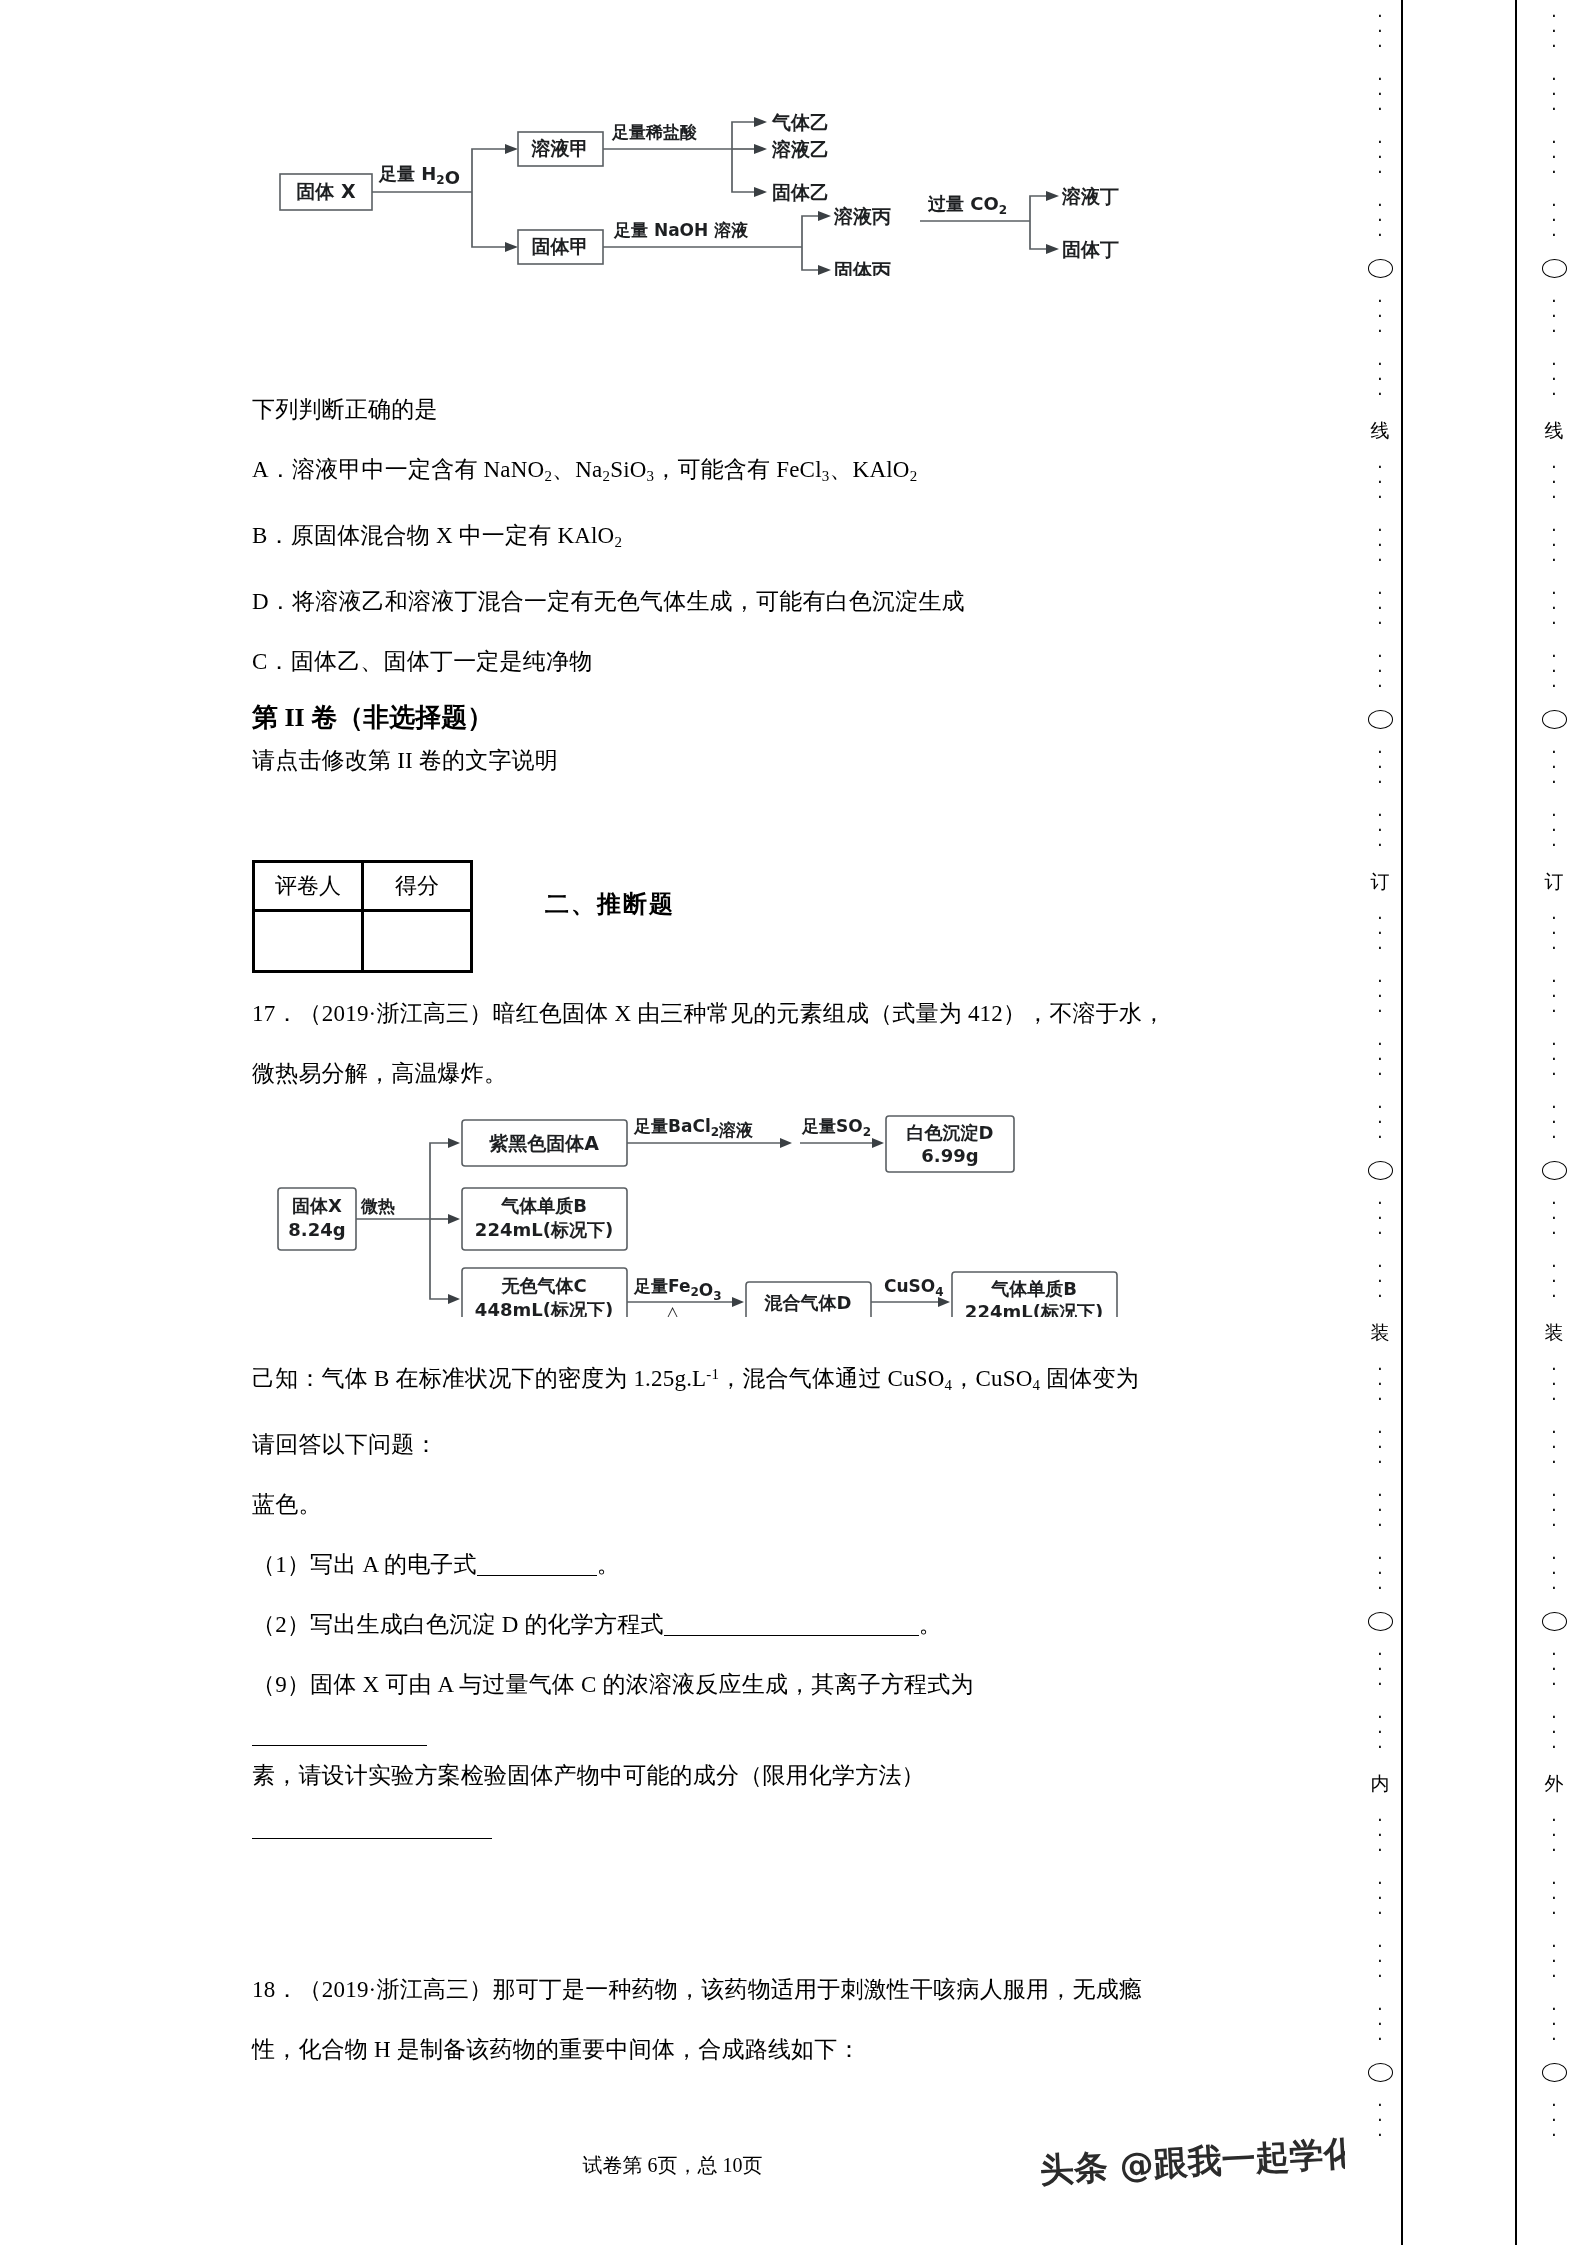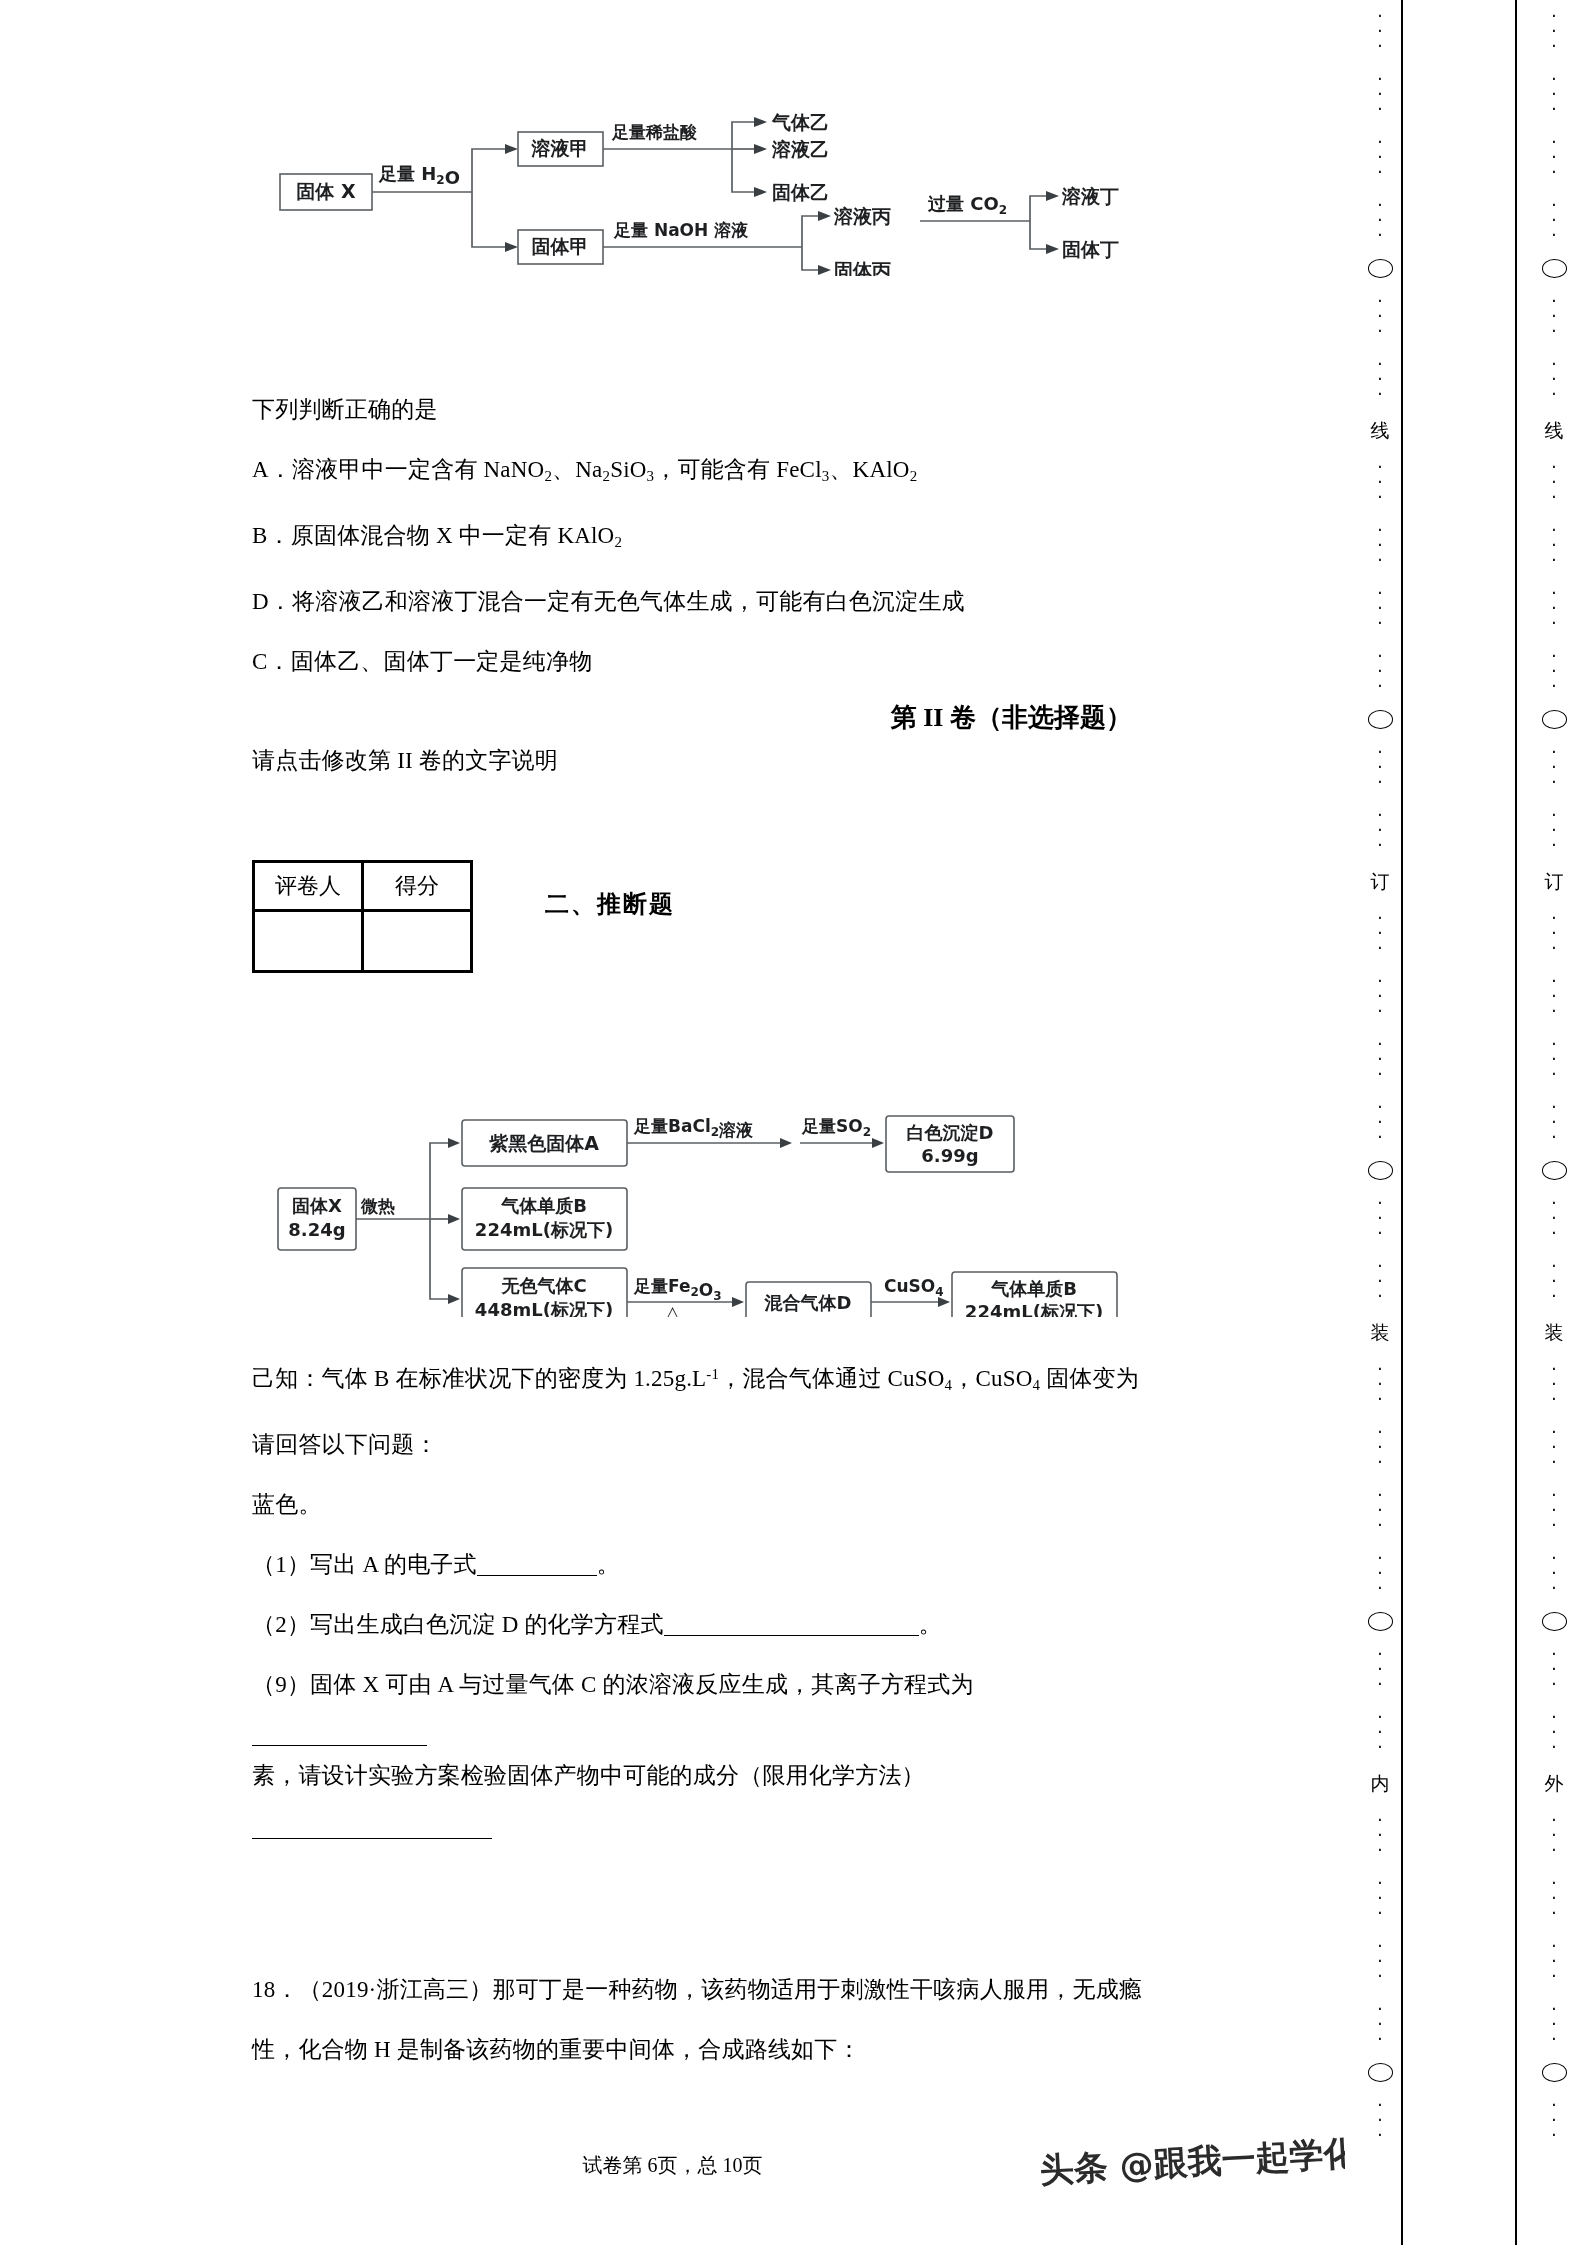--- a/index.html
+++ b/index.html
@@ -20,21 +20,21 @@
   sup{font-size:.65em;vertical-align:.45em;}
 
   
   #fc1{position:absolute;left:262px;top:104px;width:860px;height:172px;}
   #fc1 svg,#fc2 svg{display:block;}
   .bx{fill:#fff;stroke:#5a5f63;stroke-width:1.6;}
   .ar{stroke:#5a5f63;stroke-width:1.7;fill:none;}
   .lbl{font-family:"DejaVu Sans","Liberation Sans",sans-serif;font-weight:bold;fill:#1d1f21;}
 
   
-  .center{text-align:right;font-size:26px;font-weight:bold;}
+  .center{text-align:left;font-size:26px;font-weight:bold;}
 
   
   #scoretable{position:absolute;left:252px;top:860px;}
   #scoretable table{border-collapse:collapse;}
   #scoretable td{border:3px solid #000;width:104px;height:44px;text-align:center;
      font-size:22px;font-family:"DejaVu Sans","Liberation Sans",sans-serif;}
   #scoretable td.empty{height:56px;}
   #secttitle{position:absolute;left:545px;top:888px;font-size:24px;font-weight:bold;
      font-family:"DejaVu Sans","Liberation Sans",sans-serif;letter-spacing:2px;}
 
@@ -150,20 +150,24 @@
         </tr>
         <tr>
           <td class="empty"></td>
           <td class="empty"></td>
         </tr>
       </tbody>
         </table>
     </div>
     <div id="secttitle">二、推断题</div>
 
+    <div style="position:absolute;left:252px;top:984px;width:900px;">
+      <div class="ln">17．（2019·浙江高三）暗红色固体 X 由三种常见的元素组成（式量为 412），不溶于水，</div>
+      <div class="ln">微热易分解，高温爆炸。</div>
+    </div>
 
     <div id="fc2">
       <svg width="860" height="215" viewBox="0 0 860 215">
 
         <rect class="bx" x="16" y="86" width="78" height="62" rx="3"></rect>
         <text class="lbl" id="fc2-x1" x="55" y="110" font-size="18" text-anchor="middle"><tspan>固体X</tspan></text>
         <text class="lbl" id="fc2-x2" x="55" y="134" font-size="18" text-anchor="middle"><tspan>8</tspan><tspan>.</tspan><tspan>24</tspan><tspan>g</tspan></text>
 
         <text class="lbl" id="fc2-heat" x="99" y="110" font-size="17"><tspan>微热</tspan></text>
         <path class="ar" d="M94 117 H168"></path>

